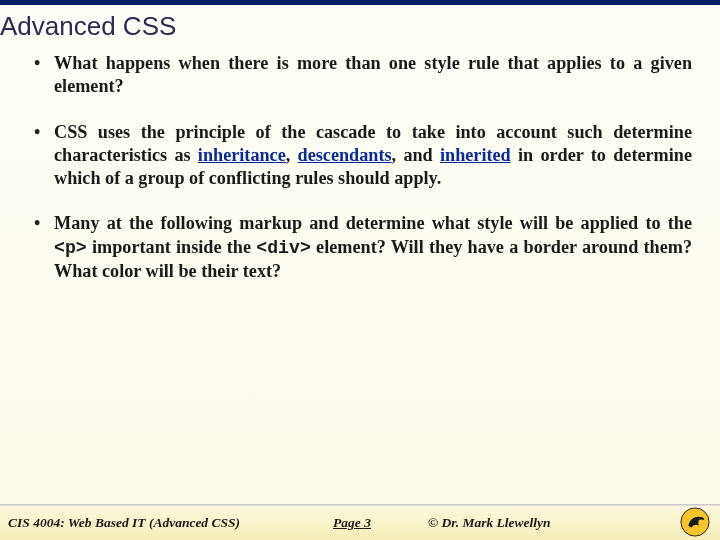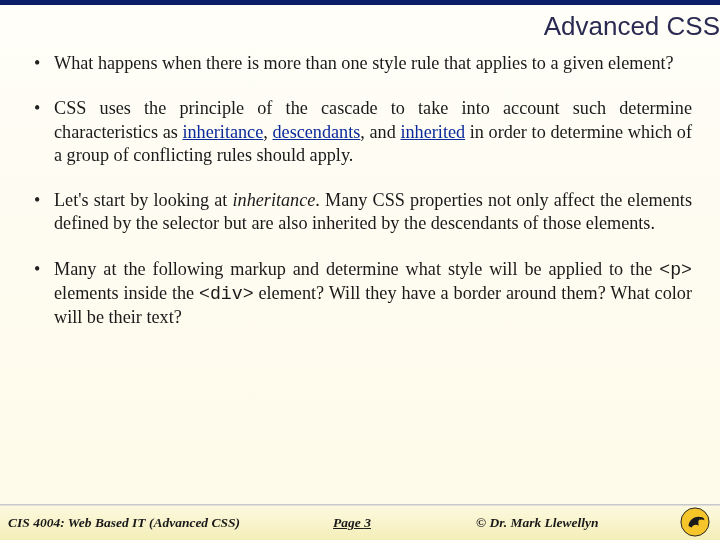--- a/index.html
+++ b/index.html
@@ -15,32 +15,33 @@
     box-sizing: border-box;
     width: 720px;
     height: 540px;
     border-top: 5px solid #0a1f66;
     background: linear-gradient(#fffef8, #fdfae8);
     position: relative;
   }
   .title {
     font-family: Arial, Helvetica, sans-serif;
     font-size: 26px;
-    text-align: right;
+    text-align: left;
     color: #2a2a52;
     margin: 6px 0 10px 0;
     font-weight: 400;
   }
   .body {
     padding: 0 28px 0 34px;
   }
   ul.bullets {
     list-style: none;
     margin: 0;
     padding: 0;
+    font-weight: bold;
   }
   ul.bullets > li {
     position: relative;
     padding-left: 20px;
     margin: 0 0 22px 0;
     font-size: 18.2px;
     line-height: 1.28;
     color: #1a1a1a;
     text-align: justify;
   }
@@ -87,21 +88,20 @@
   .footer .center {
     position: absolute;
     left: 0; right: 16px;
     text-align: center;
     pointer-events: none;
   }
   .footer .page-label { text-decoration: underline; }
   .footer .right {
     position: absolute;
     left: 428px;
-    margin-left: 48px;
   }
   .logo {
     position: absolute;
     right: 10px;
     bottom: 3px;
     width: 30px;
     height: 30px;
   }
   .logo svg { width: 30px; height: 30px; display: block; }
 </style>
@@ -116,26 +116,23 @@
     <ul class="bullets">
 
       <li>
         <span>What happens when there is more than one style rule that applies to a given element?</span>
       </li>
 
       <li>
         <span>CSS uses the principle of the cascade to take into account such determine characteristics as </span><span class="term">inheritance</span><span>, </span><span class="term">descendants</span><span>, and </span><span class="term">inherited</span><span> in order to determine which of a group of conflicting rules should apply.</span>
       </li>
 
-      <li>
-        <span>Let's start by looking at </span><span class="ital">inheritance</span><span>.  Many CSS properties not only affect the elements defined by the selector but are also inherited by the descendants of those elements.</span>
-      </li>
 
       <li>
-        <span>Many at the following markup and determine what style will be applied to the </span><span class="code">&lt;p&gt;</span><span> elements inside the </span><span class="code">&lt;div&gt;</span><span>  element?  Will they have a border around them?  What color will be their text?</span>
+        <span>Many at the following markup and determine what style will be applied to the </span><span class="code">&lt;p&gt;</span><span> important inside the </span><span class="code">&lt;div&gt;</span><span>  element?  Will they have a border around them?  What color will be their text?</span>
       </li>
 
     </ul>
   </div>
 
   <div class="footer-wrap">
     <div class="footer-sep"></div>
     <div class="footer">
       <span class="left">CIS 4004: Web Based IT (Advanced CSS)</span>
       <span class="center">

